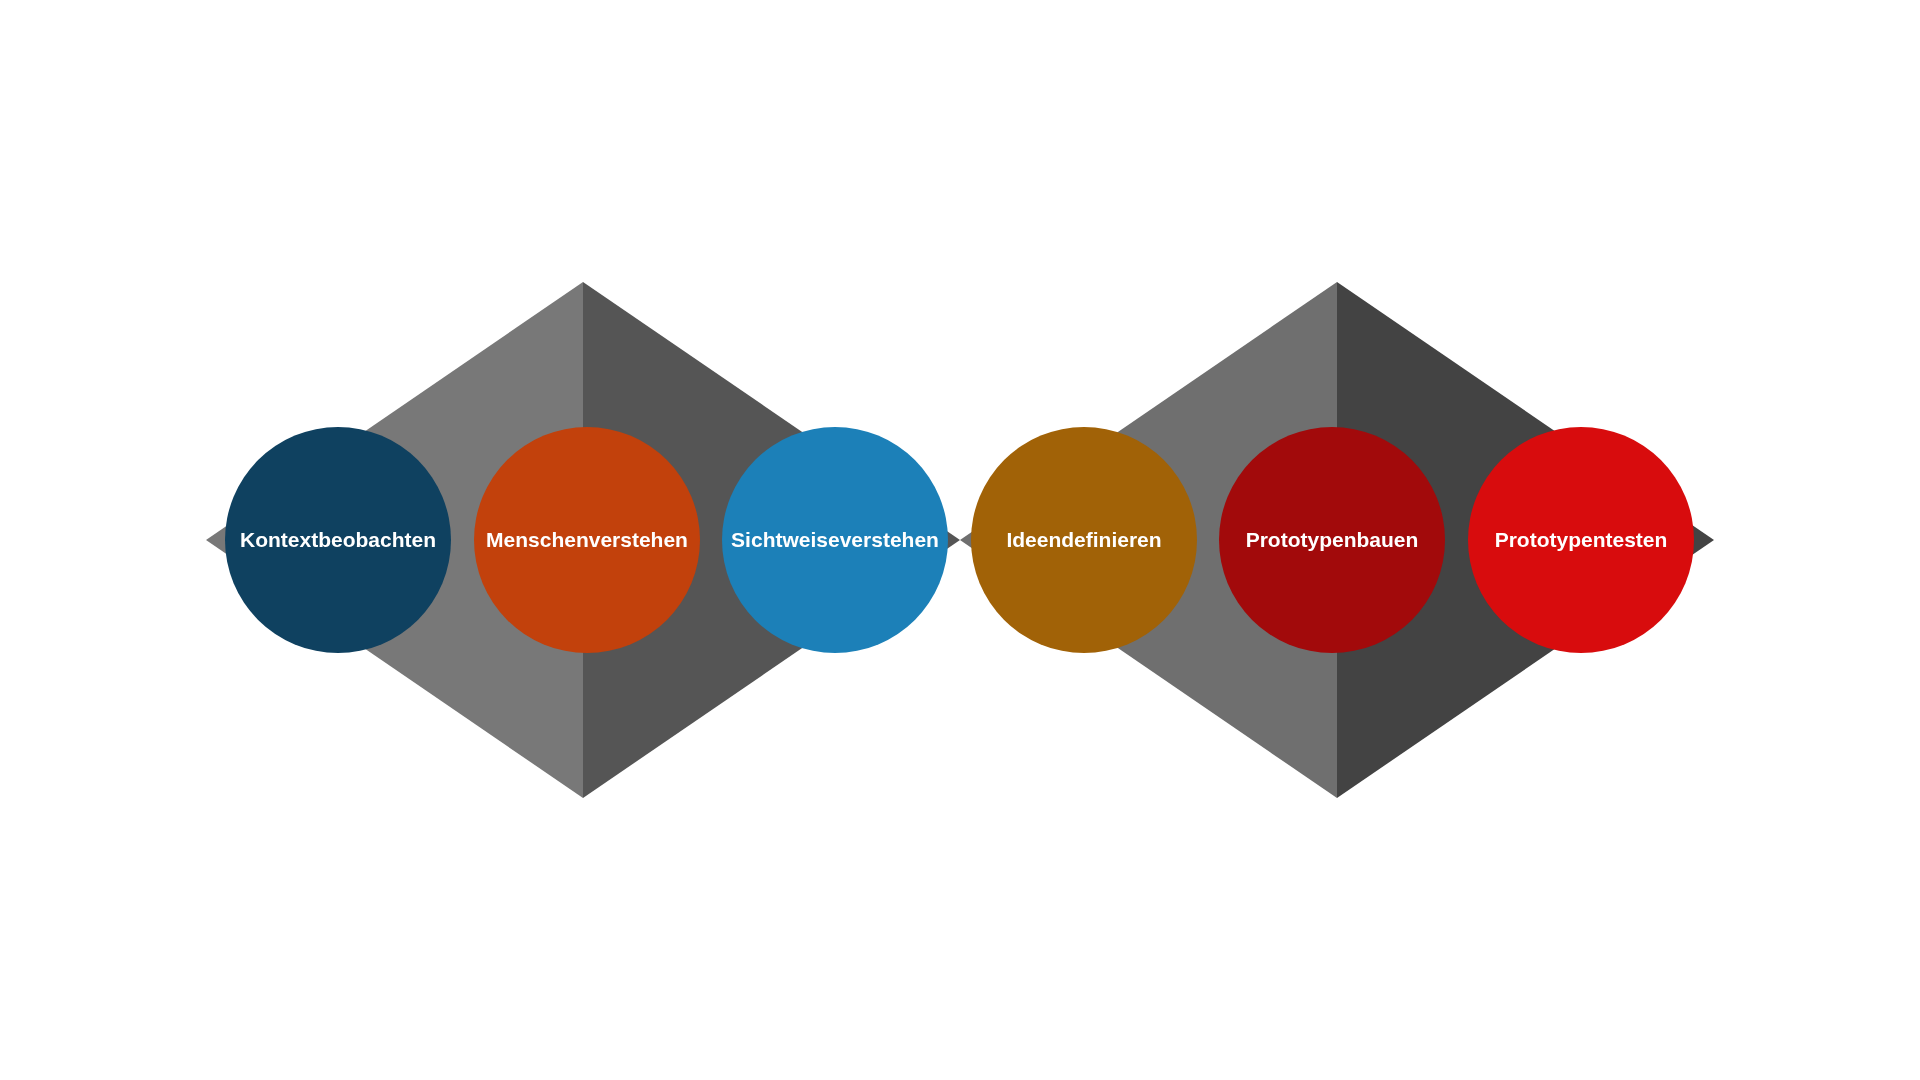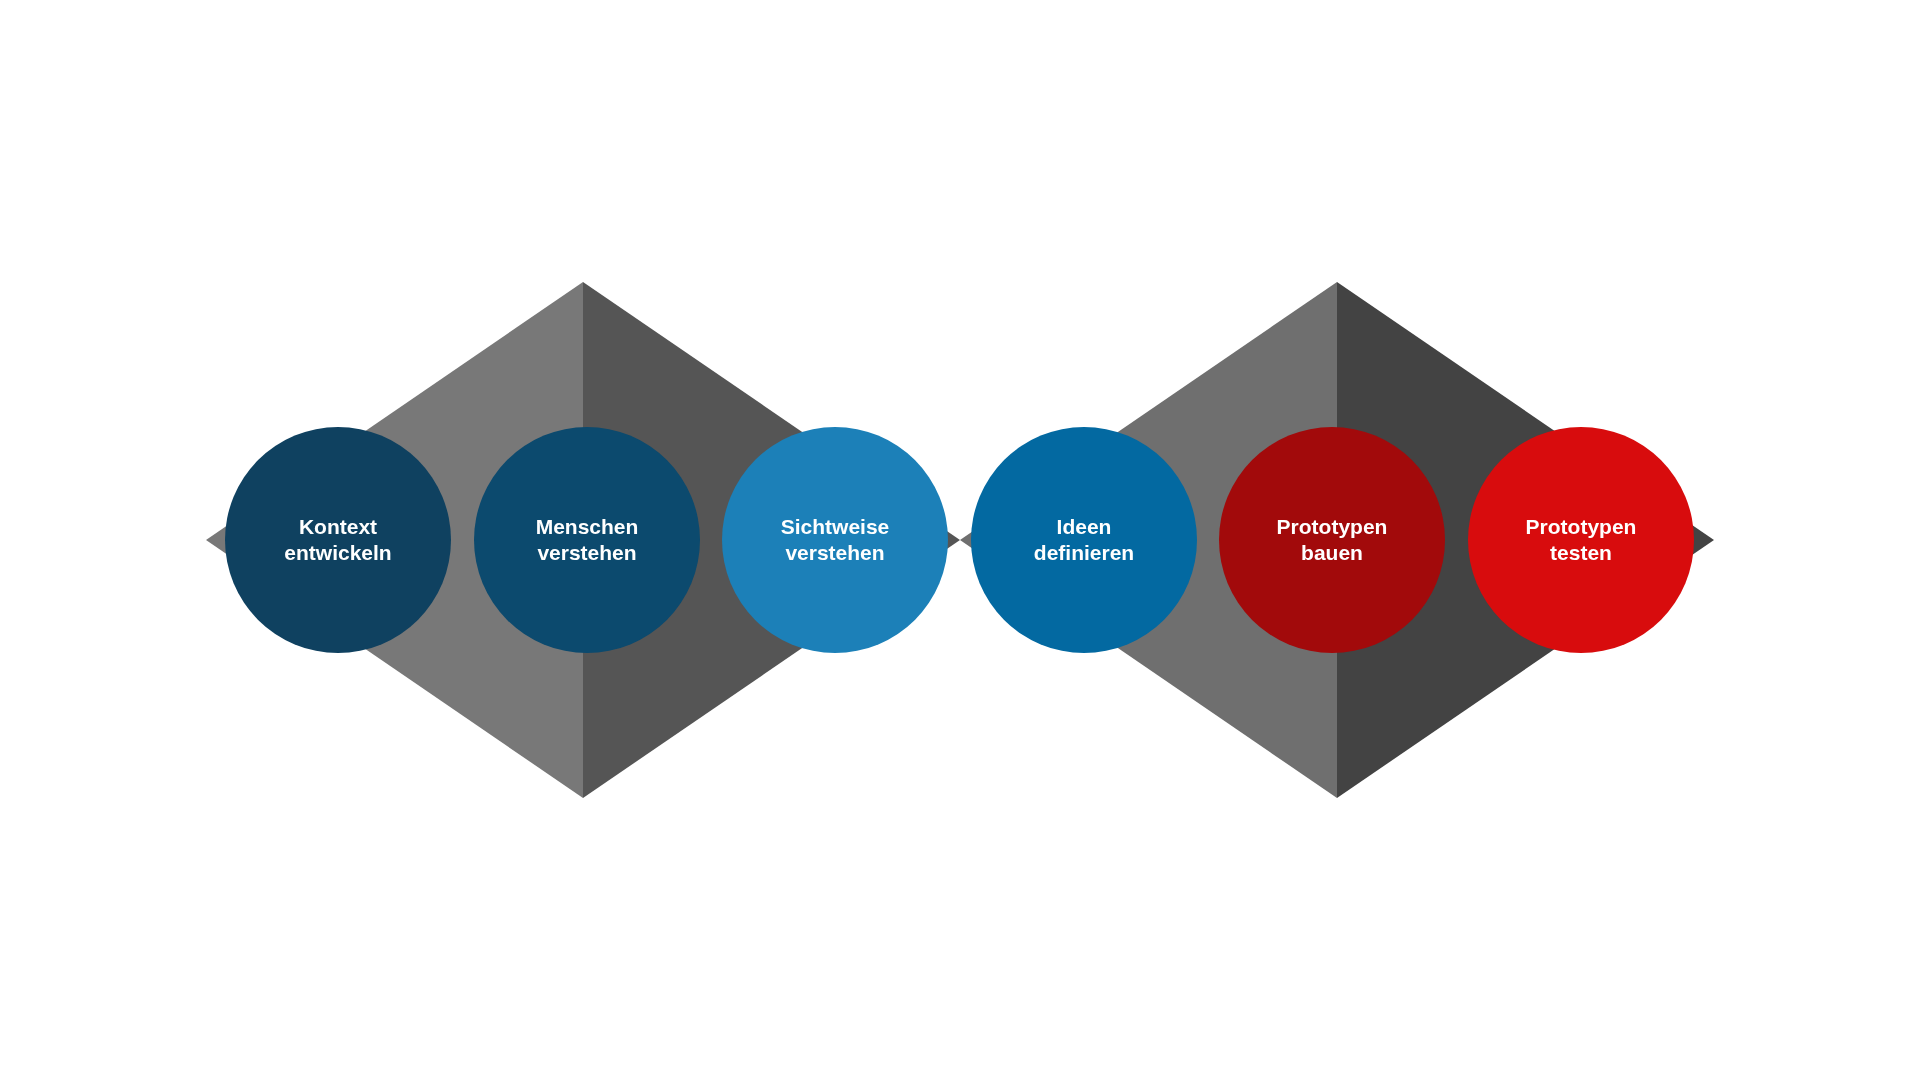--- a/index.html
+++ b/index.html
@@ -1,50 +1,50 @@
 <!DOCTYPE html>
 <html><head>
 <meta charset="utf-8">
 <style>
   html, body { margin:0; padding:0; background:#ffffff; }
   body { width:1920px; height:1080px; position:relative; overflow:hidden;
          font-family:"Liberation Sans","DejaVu Sans",sans-serif; }
   svg.bg { position:absolute; left:0; top:0; width:1920px; height:1080px; }
   .circle { position:absolute; width:226px; height:226px; border-radius:50%;
-            display:flex; flex-direction:column; align-items:center; justify-content:center;
+            display:flex; flex-direction:row; align-items:center; justify-content:center;
             color:#ffffff; font-weight:bold; font-size:21px; line-height:26px; text-align:center; }
   .circle span { display:block; white-space:nowrap; }
 </style>
 </head>
 <body>
 
 <svg class="bg" viewBox="0 0 1920 1080" xmlns="http://www.w3.org/2000/svg">
   <g>
     <polygon points="206,540 583,282 583,798" fill="#787878"></polygon>
     <polygon points="583,282 960,540 583,798" fill="#555555"></polygon>
   </g>
   <g>
     <polygon points="960,540 1337,282 1337,798" fill="#6f6f6f"></polygon>
     <polygon points="1337,282 1714,540 1337,798" fill="#434343"></polygon>
   </g>
 </svg>
 
 <div class="circle" style="left:225px;top:427px;background:#0f4160;">
   <span>Kontext</span>
-  <span>entwickeln</span>
+  <span>beobachten</span>
 </div>
-<div class="circle" style="left:474px;top:427px;background:#0c4a6e;">
+<div class="circle" style="left:474px;top:427px;background:#c2410c;">
   <span>Menschen</span>
   <span>verstehen</span>
 </div>
 <div class="circle" style="left:722px;top:427px;background:#1c80b8;">
   <span>Sichtweise</span>
   <span>verstehen</span>
 </div>
-<div class="circle" style="left:971px;top:427px;background:#0369a1;">
+<div class="circle" style="left:971px;top:427px;background:#a16207;">
   <span>Ideen</span>
   <span>definieren</span>
 </div>
 <div class="circle" style="left:1219px;top:427px;background:#a20a0b;">
   <span>Prototypen</span>
   <span>bauen</span>
 </div>
 <div class="circle" style="left:1468px;top:427px;background:#d80c0d;">
   <span>Prototypen</span>
   <span>testen</span>

